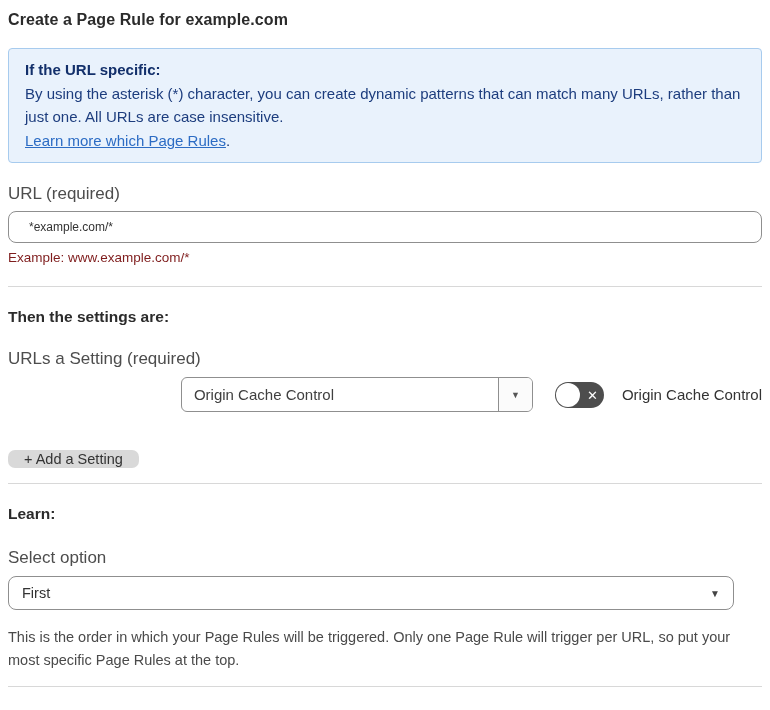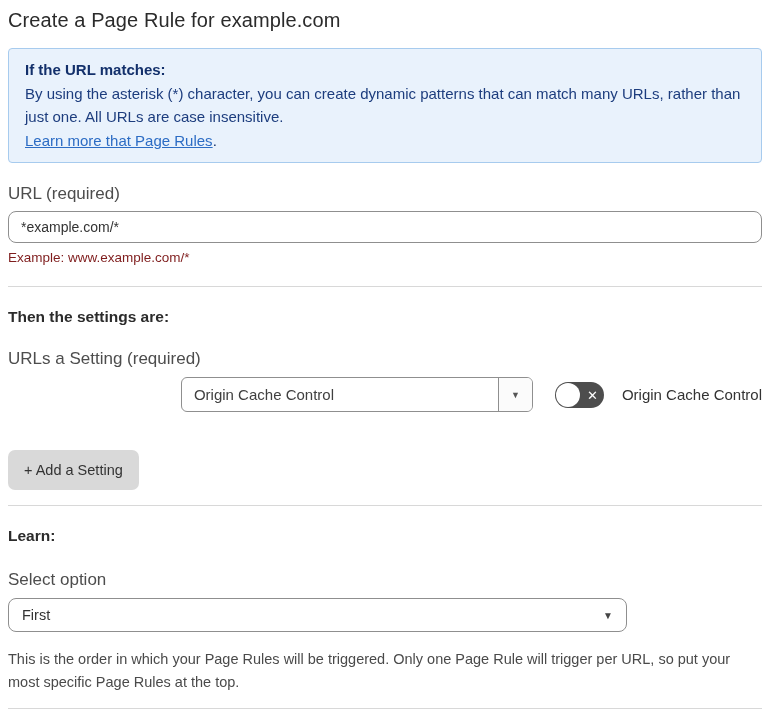--- a/index.html
+++ b/index.html
@@ -9,22 +9,22 @@
     font-family: "Liberation Sans", sans-serif;
     color: #333333;
   }
   .page {
     width: 770px;
     height: 710px;
     padding: 6px 8px 0 8px;
     overflow: hidden;
   }
   .page-title {
-    font-size: 20px;
-    font-weight: normal;
+    font-size: 16px;
+    font-weight: bold;
     color: #2b2b2b;
     letter-spacing: 0.1px;
     line-height: 28px;
   }
   .info-box {
     margin-top: 14px;
     background: #e9f2fc;
     border: 1px solid #a7cbee;
     border-radius: 4px;
     padding: 9px 16px 10px 16px;
@@ -47,23 +47,23 @@
     color: #4d4d4d;
     line-height: 18px;
   }
   .url-label { margin-top: 22px; }
   .text-input {
     margin-top: 8px;
     width: 754px;
     height: 32px;
     border: 1px solid #8f8f8f;
     border-radius: 8px;
-    padding: 0 12px;
+    padding: 0 20px;
     font-family: "Liberation Sans", sans-serif;
-    font-size: 14px;
+    font-size: 12px;
     color: #333333;
     background: #ffffff;
     outline: none;
     display: block;
   }
   .helper-text {
     margin-top: 7px;
     font-size: 13.5px;
     color: #7f1d1d;
   }
@@ -149,30 +149,30 @@
     color: #333333;
   }
   .btn {
     display: inline-block;
     border: none;
     border-radius: 7px;
     font-family: "Liberation Sans", sans-serif;
     font-size: 14.5px;
     color: #333333;
     background: #d9d9d9;
-    padding: 12px 16px;
+    padding: 1px 16px;
     cursor: pointer;
     line-height: 16px;
   }
   .add-setting-btn { margin-top: 38px; }
   .divider-after-add { margin-top: 15px; }
   .select-label { margin-top: 26px; }
   .select-control {
     margin-top: 9px;
-    width: 619px;
+    width: 726px;
     height: 34px;
     border: 1px solid #8f8f8f;
     border-radius: 8px;
     background: #ffffff;
     display: flex;
     align-items: center;
     justify-content: space-between;
     padding: 0 13px;
     cursor: pointer;
   }
@@ -188,24 +188,24 @@
   .divider-footer { margin-top: 14px; }
 </style>
 </head>
 <body>
 
 <div class="page">
 
   <h1 class="page-title">Create a Page Rule for example.com</h1>
 
   <div class="info-box">
-    <div class="info-heading">If the URL matches:</div>
+    <div class="info-heading">If the URL specific:</div>
     <div class="info-body">By using the asterisk (*) character, you can create dynamic patterns that can match many URLs, rather than just one. All URLs are case insensitive.</div>
     <div>
-      <a class="info-link">Learn more that Page Rules</a><span class="info-period">.</span>
+      <a class="info-link">Learn more which Page Rules</a><span class="info-period">.</span>
     </div>
   </div>
 
   <div class="field-label url-label">URL (required)</div>
   <input class="text-input" type="text" value="*example.com/*" style="">
   <div class="helper-text">Example: www.example.com/*</div>
 
   <hr class="divider">
 
   <div class="section-heading">Then the settings are:</div>

